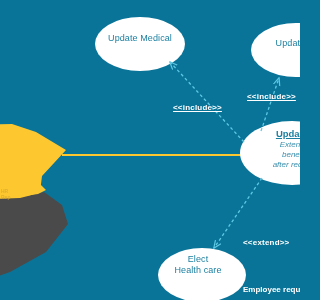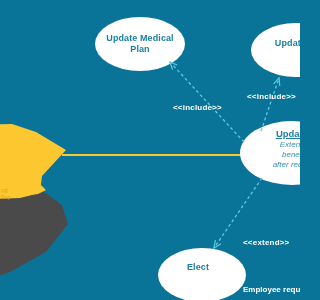--- a/index.html
+++ b/index.html
@@ -36,40 +36,40 @@
     height: 300px;
     pointer-events: none;
   }
 
   
   .uc-label {
     position: absolute;
     text-align: center;
     color: #1b7fa0;
     font-size: 9px;
-    font-weight: bold;
+    font-weight: normal;
     line-height: 11px;
     letter-spacing: 0.1px;
     pointer-events: auto;
   }
   .uc-label .ln { display: block; white-space: nowrap; }
 
   #uc-update-medical-plan {
     left: 98px;
     top: 33px;
     width: 84px;
   }
   #uc-update-dental-plan {
     left: 252px;
     top: 38px;
     width: 86px;
   }
   #uc-elect-reimbursement {
     left: 160px;
-    top: 262px;
+    top: 254px;
     width: 76px;
   }
 
   
   #uc-central {
     position: absolute;
     left: 244px;
     top: 128px;
     width: 96px;
     text-align: center;
@@ -95,20 +95,21 @@
 
   
   .rel-label {
     position: absolute;
     color: #ffffff;
     font-size: 8px;
     font-weight: bold;
     white-space: nowrap;
     letter-spacing: 0.2px;
     pointer-events: auto;
+    text-decoration: underline;
   }
   #rel-include-medical { left: 173px; top: 103px; }
   #rel-include-dental  { left: 247px; top: 92px;  }
 
   #rel-extend-block {
     position: absolute;
     left: 243px;
     top: 202px;
     color: #ffffff;
     font-size: 8px;
@@ -169,29 +170,29 @@
 
     <line x1="261" y1="131" x2="279" y2="78" stroke="#5ec8e5" stroke-width="1.3" stroke-dasharray="3,2.6" marker-end="url(#arrowOpen)"></line>
 
     <line x1="262" y1="178" x2="214" y2="248" stroke="#5ec8e5" stroke-width="1.3" stroke-dasharray="3,2.6" marker-end="url(#arrowOpen)"></line>
   </svg>
 
   <div class="layer-text">
 
     <div class="uc-label" id="uc-update-medical-plan">
       <span class="ln">Update Medical</span>
-      <span class="ln">Plan</span>
     </div>
 
     <div class="uc-label" id="uc-update-dental-plan">
       <span class="ln">Update D</span>
     </div>
 
     <div class="uc-label" id="uc-elect-reimbursement">
       <span class="ln">Elect</span>
+      <span class="ln">Health care</span>
     </div>
 
     <div id="uc-central">
       <span class="uc-title">Update</span>
       <span class="uc-desc">Extens</span>
       <span class="uc-desc">benef</span>
       <span class="uc-desc">after requir</span>
     </div>
 
     <div class="rel-label" id="rel-include-medical">&lt;&lt;include&gt;&gt;</div>

